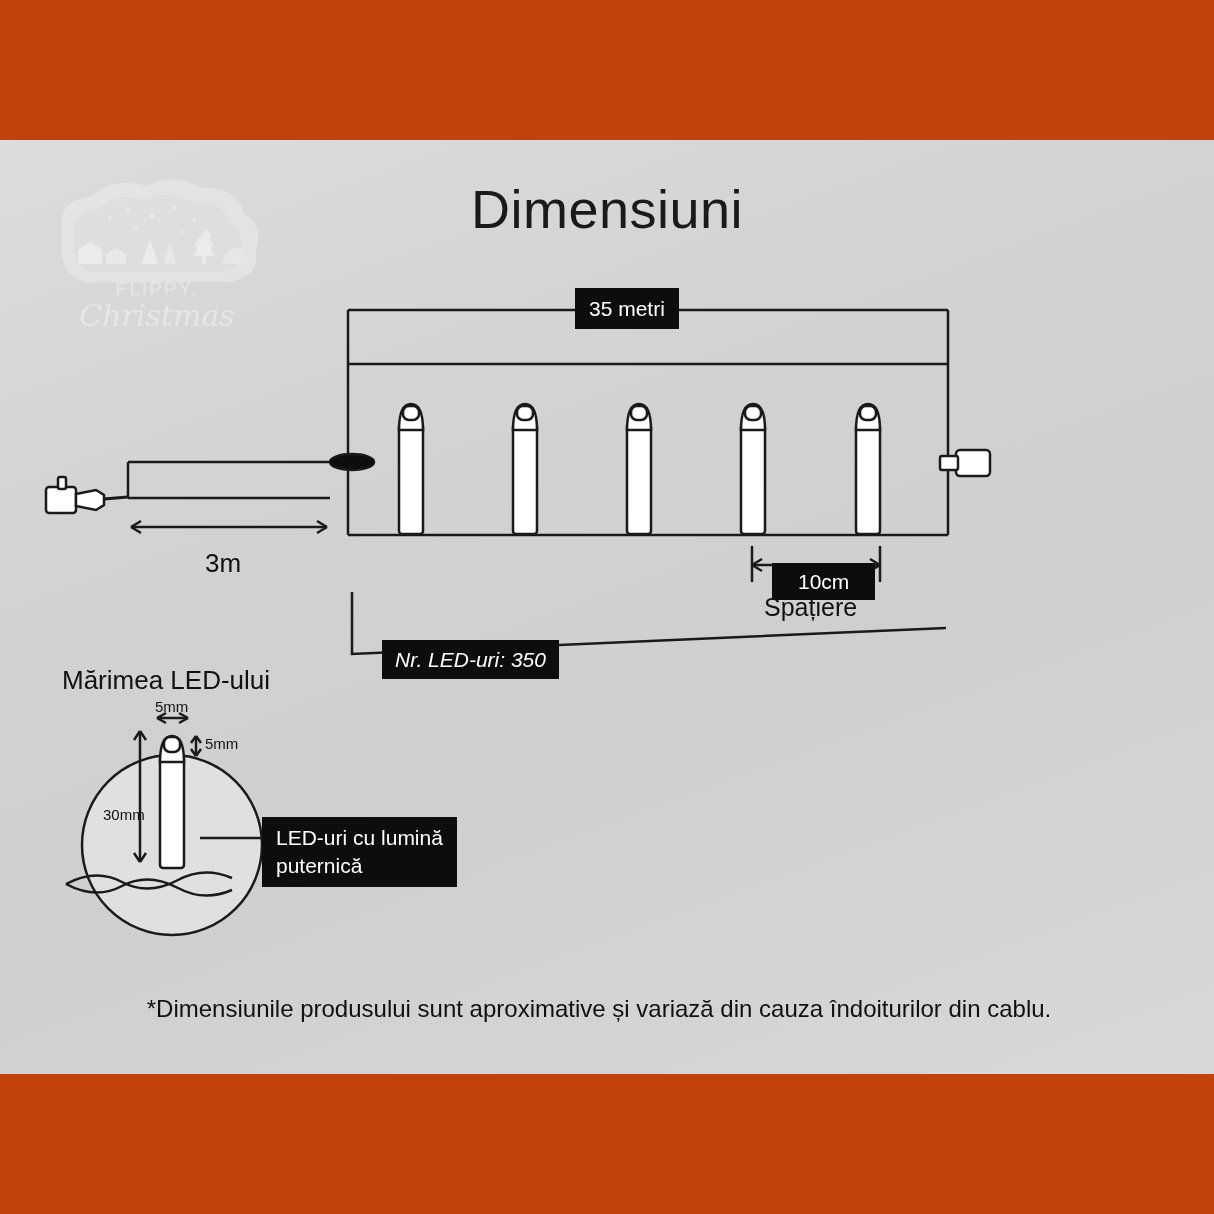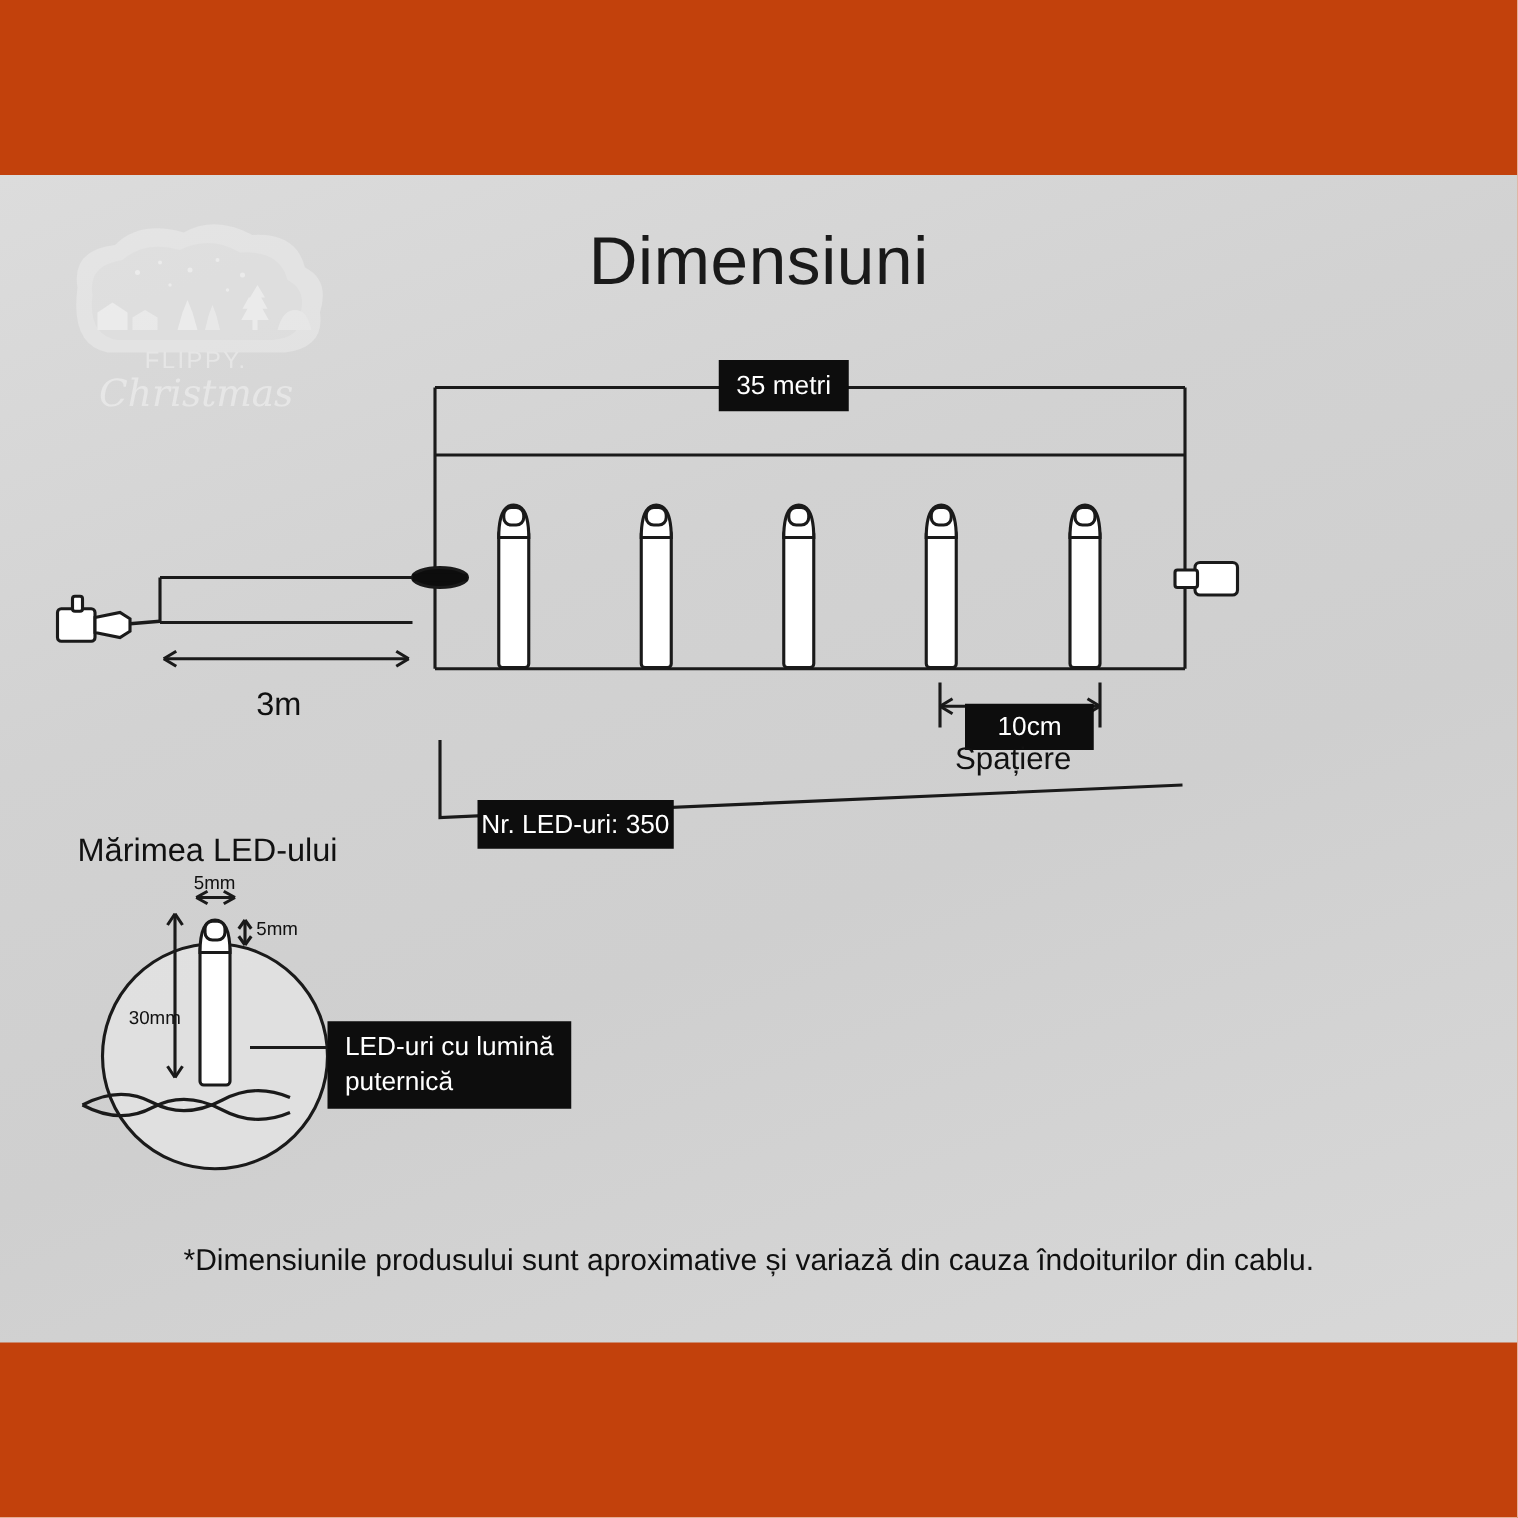--- a/index.html
+++ b/index.html
@@ -248,21 +248,21 @@
       <path d="M200 838 L262 838" stroke-width="2.5"></path>
     </g>
   </svg>
 
   <div class="chip" style="left:575px; top:288px;">35 metri</div>
 
 
 
   <div class="chip" style="left:772px; top:548px; padding:5px 26px;margin-top:15px;">10cm</div>
 
-  <div class="chip" style="left:382px; top:640px; padding:6px 3px;">Nr. LED-uri: 350</div>
+  <div class="chip" style="left:382px; top:640px; padding:6px 13px;font-style:italic;">Nr. LED-uri: 350</div>
 
   <div class="chip" style="left:262px; top:817px; line-height:28px;">LED-uri cu lumină
 puternică</div>
 
   <div class="plain-label" style="left:205px; top:548px; font-size:26px;">3m</div>
 
   <div class="plain-label" style="left:764px; top:593px; font-size:25px;">Spațiere</div>
 
   <div class="sec-title">Mărimea LED-ului</div>
 

